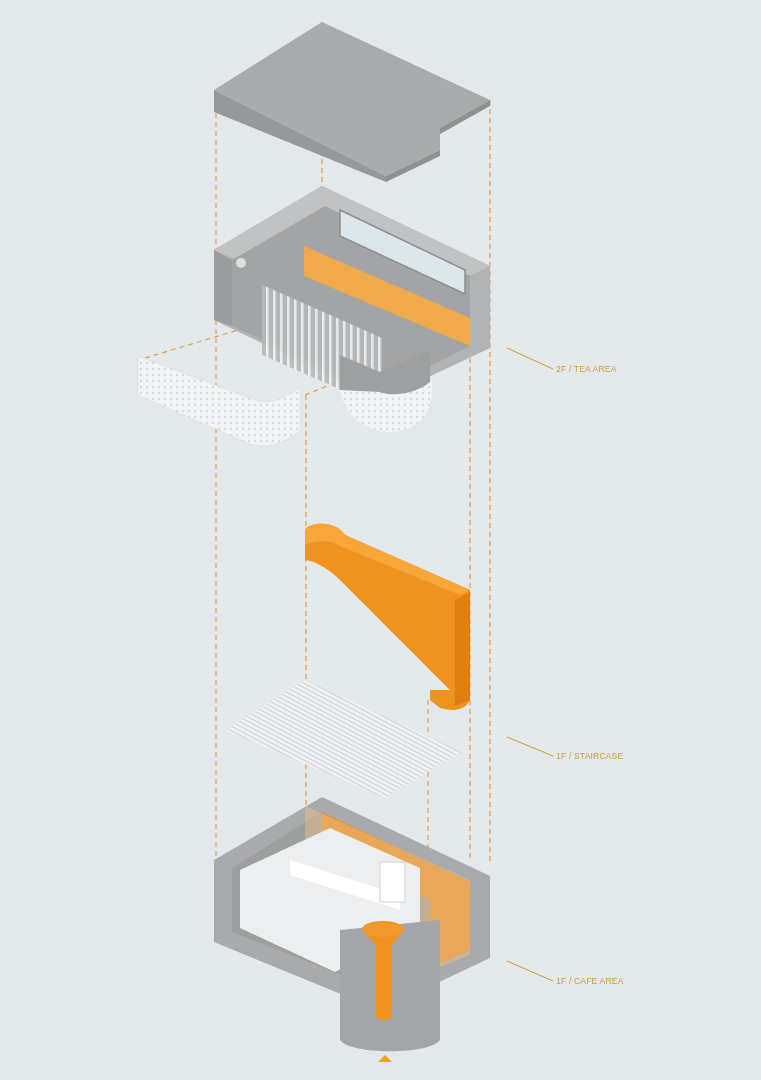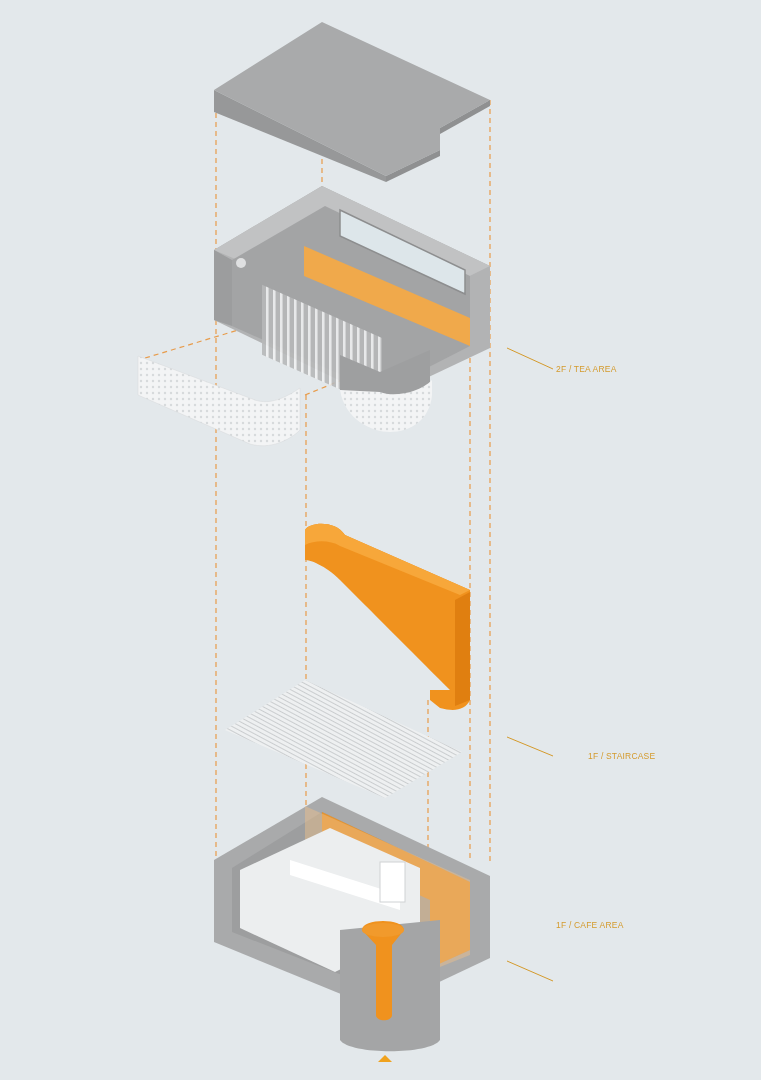--- a/index.html
+++ b/index.html
@@ -87,14 +87,14 @@
   <g stroke="#d49a2c" stroke-width="1" fill="none">
     <line x1="507" y1="348" x2="553" y2="369"></line>
     <line x1="507" y1="737" x2="553" y2="756"></line>
     <line x1="507" y1="961" x2="553" y2="981"></line>
   </g>
 
   <polygon points="378,1062 385,1055 392,1062" fill="#f0a21e"></polygon>
 </svg>
 
 <div class="label" style="left:556px; top:364px;">2F  /  TEA AREA</div>
-<div class="label" style="left:556px; top:751px;margin-left:32px;">1F / STAIRCASE</div>
-<div class="label" style="left:556px; top:920px;">1F / CAFE AREA</div>
+<div class="label" style="left:556px; top:751px;">1F / STAIRCASE</div>
+<div class="label" style="left:556px; top:976px;">1F / CAFE AREA</div>
 
 </body></html>

